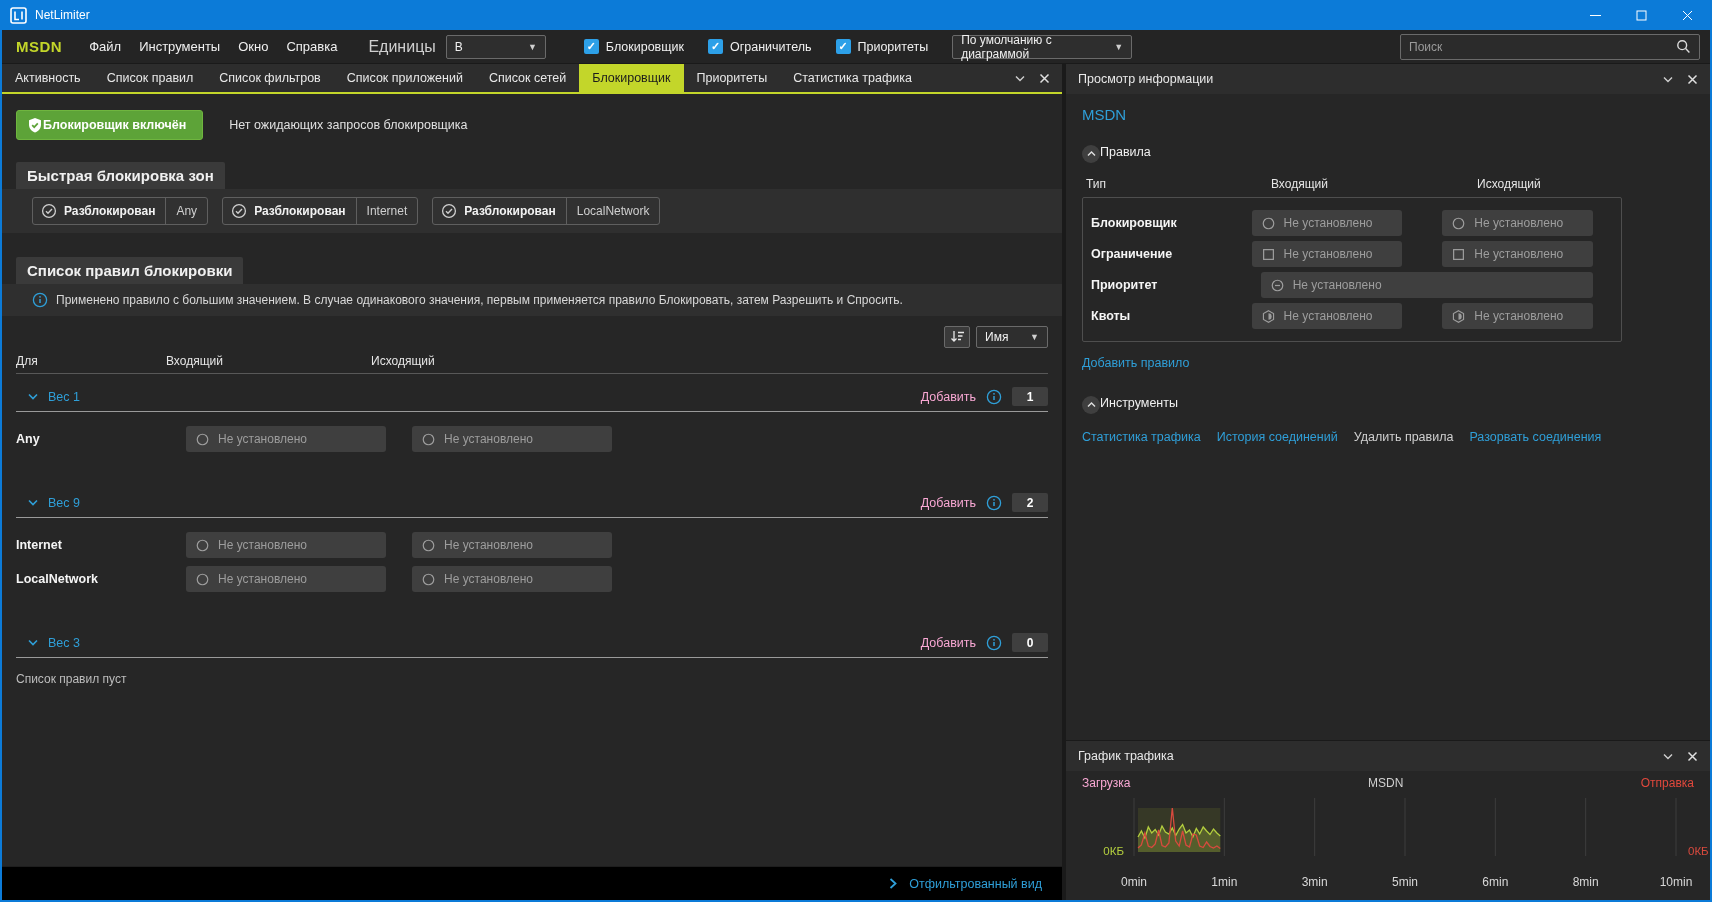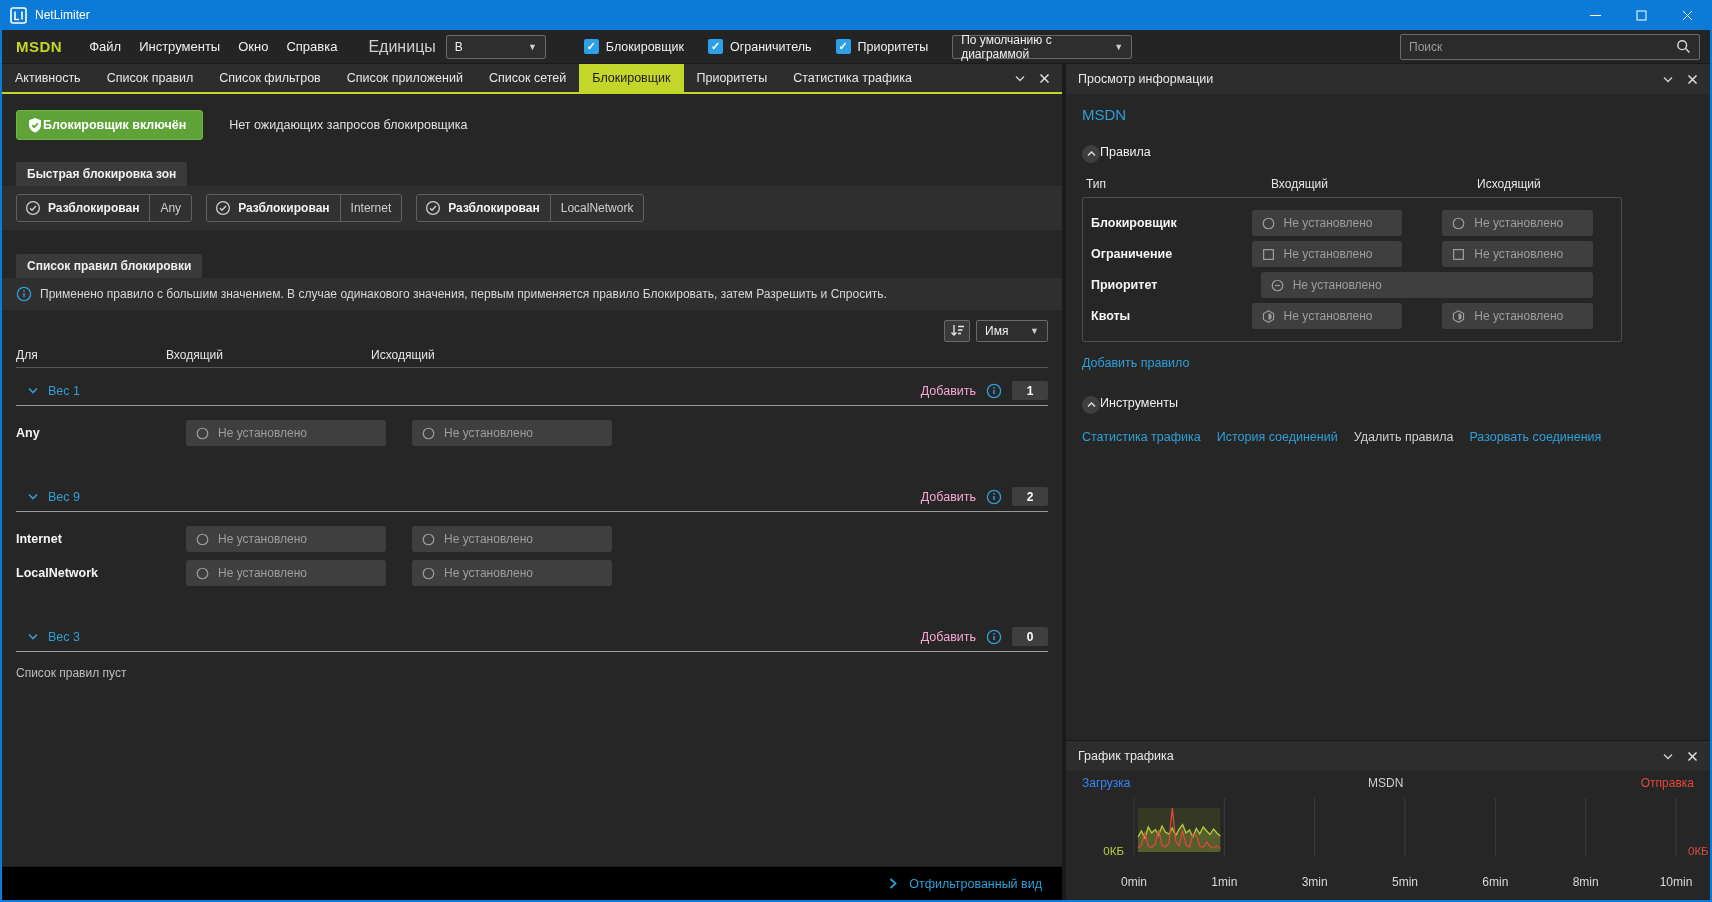--- a/index.html
+++ b/index.html
@@ -53,23 +53,23 @@
                   font-size:12.5px; flex:0 0 auto; }
   .panel-header .bar-tools { margin-left:auto; display:flex; align-items:center; gap:14px; color:#cfcfcf; }
 
   
   .blocker-main { flex:1; overflow:hidden; padding:16px 14px 0 14px; position:relative; }
   .status-row { display:flex; align-items:center; gap:26px; margin-bottom:22px; }
   .status-btn { background:#5da338; border:1px solid #6fb53f; color:#fff; font-weight:bold; font-size:12.5px;
                 height:30px; display:inline-flex; align-items:center; padding:0 16px 0 10px; border-radius:3px; }
   .pending-text { color:#e0e0e0; font-size:12.5px; }
 
-  .section-tab { display:inline-block; background:#3a3a3a; color:#f0f0f0; font-weight:bold; font-size:12px;
+  .section-tab { display:inline-block; background:#3a3a3a; color:#f0f0f0; font-weight:bold; font-size:15px;
                  padding:5px 11px; border-radius:2px 2px 0 0; }
-  .strip { background:#2f2f2f; margin:0 -14px; padding:8px 14px; }
+  .strip { background:#2f2f2f; margin:0 -14px; padding:8px 30px; }
   .zone-row { display:flex; gap:14px; }
   .zone-btn { height:28px; background:#313131; border:1px solid #5f5f5f; border-radius:3px; display:inline-flex; align-items:center; color:#dcdcdc; }
   .zone-btn .zb-state { font-weight:bold; color:#f2f2f2; padding:0 10px 0 8px; display:flex; align-items:center; gap:7px; }
   .zone-btn .zb-name { border-left:1px solid #5f5f5f; padding:0 10px; color:#cfcfcf; align-self:stretch; display:flex; align-items:center; }
 
   .rules-section { margin-top:24px; }
   .info-strip { display:flex; align-items:center; gap:8px; color:#d8d8d8; font-size:12px; }
   .toolbar-row { display:flex; justify-content:flex-end; align-items:center; gap:6px; margin:10px 0 6px 0; }
   .tool-btn { width:26px; height:22px; background:#3a3a3a; border:1px solid #6a6a6a; border-radius:2px;
               display:flex; align-items:center; justify-content:center; color:#e0e0e0; }
@@ -116,21 +116,21 @@
   .irow .set-btn.wide { width:392px; }
   .link-blue { color:#2f9fd8; text-decoration:none; font-size:12.5px; }
   .add-rule { display:inline-block; margin:14px 0 26px 0; }
   .tools-links { display:flex; gap:16px; margin-top:16px; }
   .tools-links a { font-size:12.5px; text-decoration:none; color:#2f9fd8; }
   .tools-links a.disabled { color:#cfcfcf; }
 
   
   .chart-panel { flex:0 0 160px; display:flex; flex-direction:column; border-top:1px solid #1a1a1a; }
   .chart-labels { display:flex; align-items:center; padding:5px 16px 0 16px; font-size:12px; }
-  .lbl-down { color:#3b82f6; }
+  .lbl-down { color:#f9a8d4; }
   .lbl-center { flex:1; text-align:center; color:#cfcfcf; }
   .lbl-up { color:#e0483c; }
   .chart-svg-wrap { flex:1; }
 </style>
 </head>
 <body>
 
 <div class="window">
 
   <div class="titlebar">

